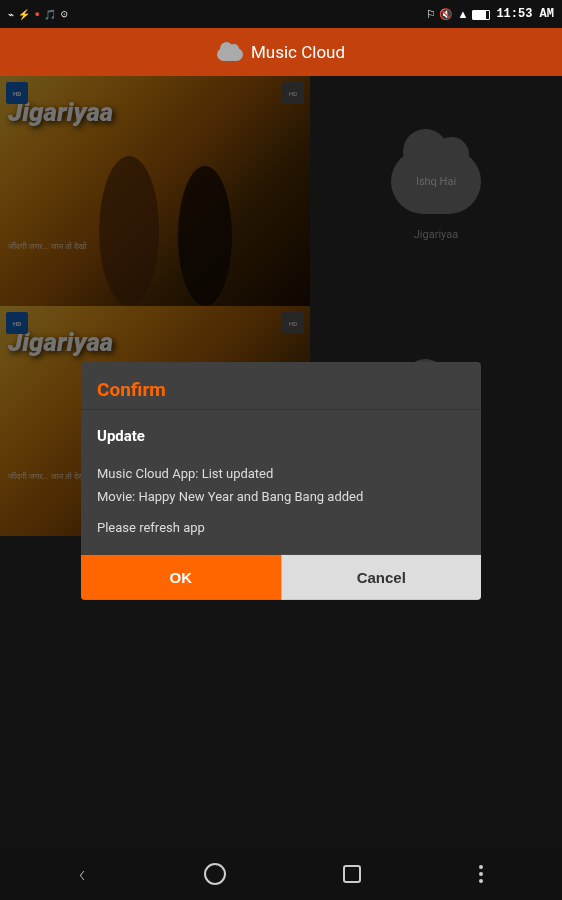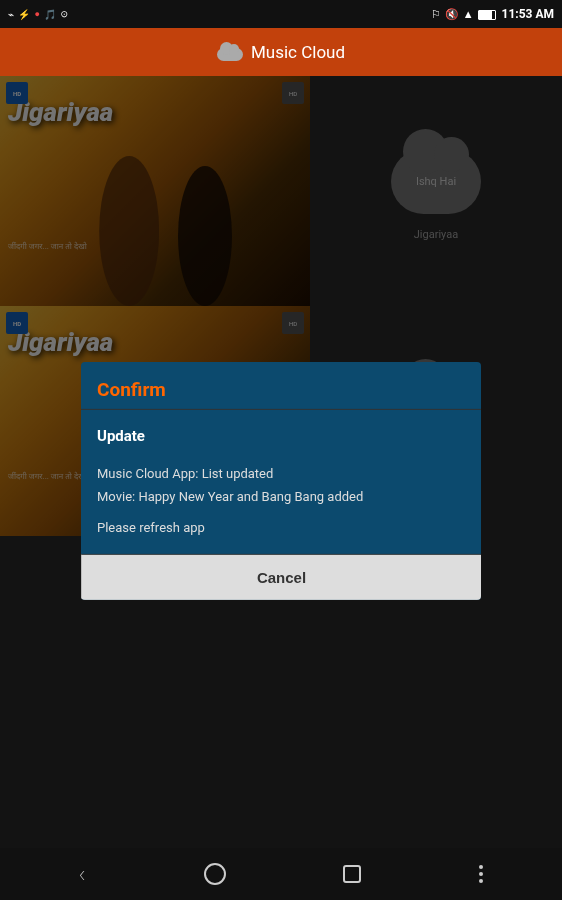--- a/index.html
+++ b/index.html
@@ -206,21 +206,21 @@
       z-index: 10;
     }
 
     
     .dialog {
       position: absolute;
       top: 50%;
       left: 50%;
       transform: translate(-50%, -42%);
       width: 400px;
-      background: #0c4a6e;
+      background: #404040;
       border-radius: 4px;
       z-index: 20;
       overflow: hidden;
     }
 
     .dialog-title {
       padding: 16px 16px 8px 16px;
       color: #ff6600;
       font-size: 19px;
       font-weight: bold;
@@ -430,21 +430,21 @@
     <span class="status-icon">🎵</span>
     <span class="status-icon" style="font-size:9px;">⊙</span>
   </div>
   <div class="status-bar-right">
     <span style="font-size:11px;">⚐</span>
     <span style="font-size:11px;">🔇</span>
     <span style="font-size:11px;">▲</span>
     <span>
       <span style="display:inline-block;width:18px;height:10px;border:1.5px solid white;border-radius:1px;position:relative;background:linear-gradient(90deg,white 80%,transparent 80%);vertical-align:middle;"></span>
     </span>
-    <span style="color:white;font-size:12px;font-weight:bold;margin-left:2px;">11:53 AM</span>
+    <span style="color:white;font-size:12px;font-weight:bold;margin-left:2px;font-family:Liberation Mono, monospace;">11:53 AM</span>
   </div>
 </div>
 
 <div class="app-bar">
   <div class="app-bar-title">
     <div class="appbar-cloud">
       <div class="appbar-cloud-body"></div>
     </div>
     <span style="color:white;font-size:17px;">Music Cloud</span>
   </div>
@@ -524,20 +524,21 @@
 
   <div class="dialog">
     <div class="dialog-title">Confirm</div>
     <div class="dialog-body">
       <div class="update-title">Update</div>
       <div class="update-detail">Music Cloud App: List updated</div>
       <div class="update-detail">Movie: Happy New Year and Bang Bang added</div>
       <div class="refresh-note">Please refresh app</div>
     </div>
     <div class="dialog-buttons">
+      <button class="btn-ok">OK</button>
       <button class="btn-cancel">Cancel</button>
     </div>
   </div>
 
 </div>
 
 <div class="nav-bar">
   <div class="nav-icon">
     <span style="color:#ccc; font-size:24px; font-weight:100;">‹</span>
   </div>

